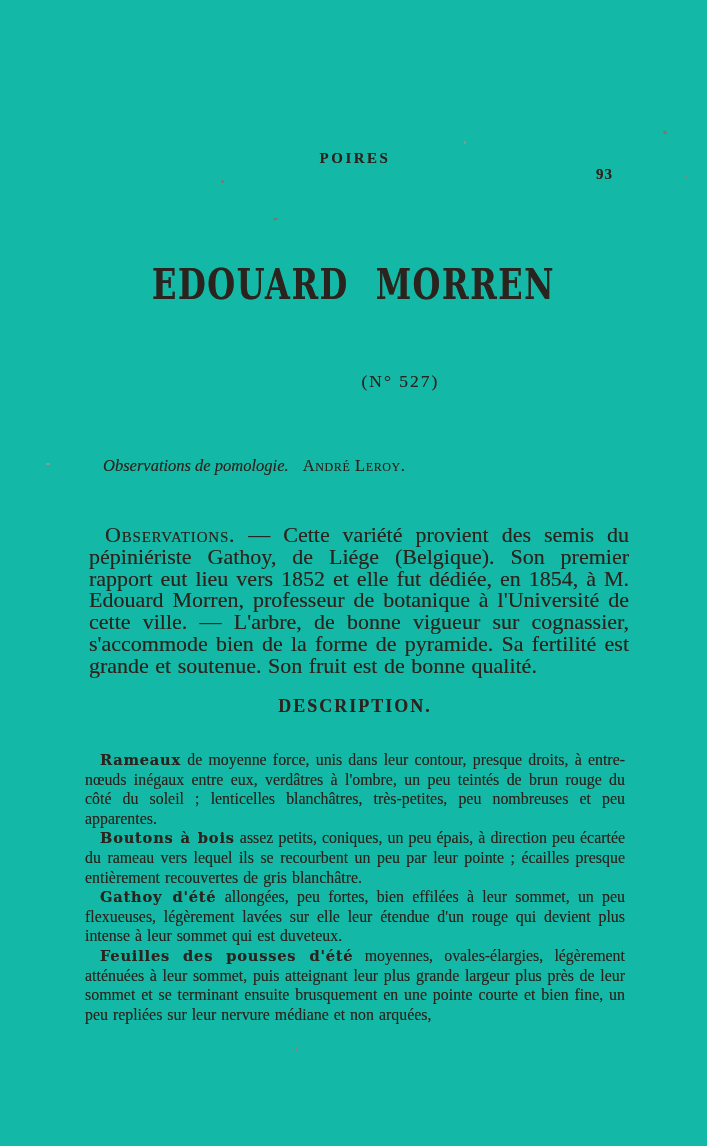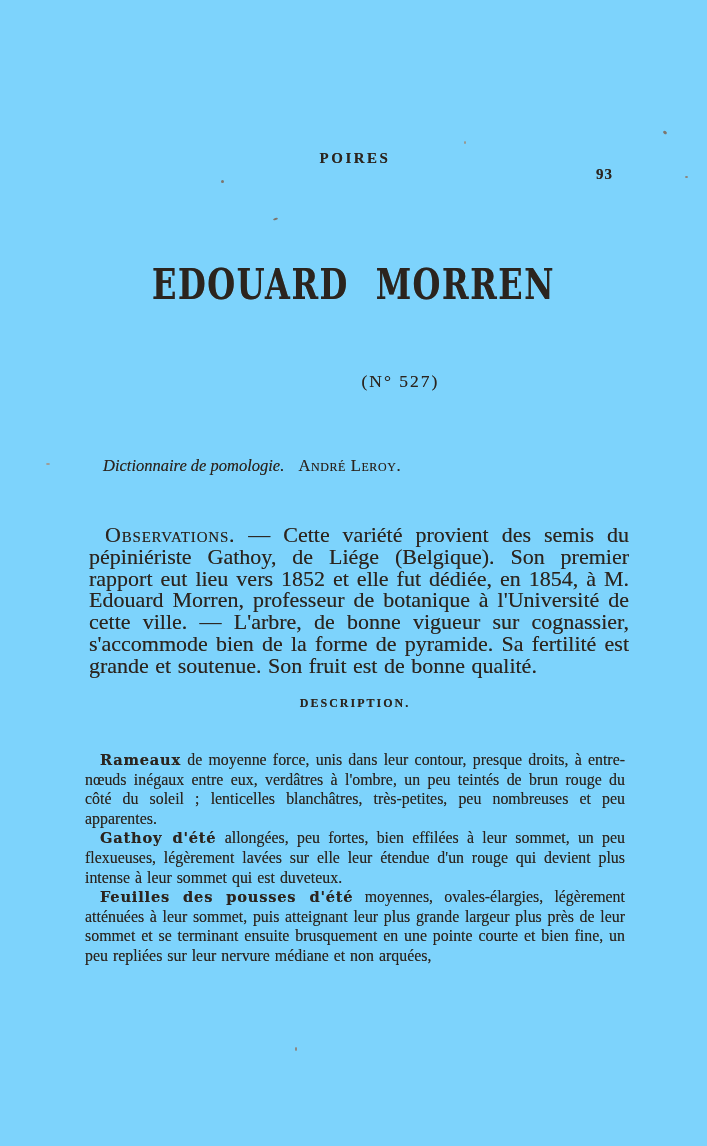--- a/index.html
+++ b/index.html
@@ -11,21 +11,21 @@
     height: 1146px;
     background: #ffffff;
     position: relative;
     overflow: hidden;
     font-family: "Liberation Serif", serif;
     color: #2b241e;
   }
   .page {
     position: absolute;
     inset: 0;
-    background: #7dd3fc;
+    background: #14b8a6;
     text-shadow: 0 0 0.4px rgba(55, 45, 35, 0.55);
   }
 
   
   .page-header {
     position: absolute;
     top: 150px;
     left: 85px;
     width: 540px;
     height: 22px;
@@ -110,21 +110,21 @@
   }
 
   
   .description-heading {
     position: absolute;
     top: 696px;
     left: 85px;
     width: 540px;
     margin: 0;
     text-align: center;
-    font-size: 12px;
+    font-size: 18px;
     font-weight: bold;
     letter-spacing: 2px;
   }
 
   
   .description-body {
     position: absolute;
     top: 750px;
     left: 85px;
     width: 540px;
@@ -166,35 +166,39 @@
   <header class="page-header">
     <span class="running-title">POIRES</span>
     <span class="page-number">93</span>
   </header>
 
   <h1 class="main-title">EDOUARD MORREN</h1>
 
   <div class="number-line">(N° 527)</div>
 
   <div class="reference-line">
-    <span class="ref-work">Dictionnaire de pomologie.</span>
+    <span class="ref-work">Observations de pomologie.</span>
     <span class="ref-author">André Leroy.</span>
   </div>
 
   <p class="observations">
     <span class="obs-lead">Observations.</span>
     <span class="obs-text">— Cette variété provient des semis du pépiniériste Gathoy, de Liége (Belgique). Son premier rapport eut lieu vers 1852 et elle fut dédiée, en 1854, à M. Edouard Morren, professeur de botanique à l'Université de cette ville. — L'arbre, de bonne vigueur sur cognassier, s'accommode bien de la forme de pyramide. Sa fertilité est grande et soutenue. Son fruit est de bonne qualité.</span>
   </p>
 
   <h2 class="description-heading">DESCRIPTION.</h2>
 
   <div class="description-body">
     <p>
       <span class="para-lead">Rameaux</span>
       <span>de moyenne force, unis dans leur contour, presque droits, à entre-nœuds inégaux entre eux, verdâtres à l'ombre, un peu teintés de brun rouge du côté du soleil ; lenticelles blanchâtres, très-petites, peu nombreuses et peu apparentes.</span>
+    </p>
+    <p>
+      <span class="para-lead">Boutons à bois</span>
+      <span>assez petits, coniques, un peu épais, à direction peu écartée du rameau vers lequel ils se recourbent un peu par leur pointe ; écailles presque entièrement recouvertes de gris blanchâtre.</span>
     </p>
     <p>
       <span class="para-lead">Gathoy d'été</span>
       <span>allongées, peu fortes, bien effilées à leur sommet, un peu flexueuses, légèrement lavées sur elle leur étendue d'un rouge qui devient plus intense à leur sommet qui est duveteux.</span>
     </p>
     <p>
       <span class="para-lead">Feuilles des pousses d'été</span>
       <span>moyennes, ovales-élargies, légèrement atténuées à leur sommet, puis atteignant leur plus grande largeur plus près de leur sommet et se terminant ensuite brusquement en une pointe courte et bien fine, un peu repliées sur leur nervure médiane et non arquées,</span>
     </p>
   </div>

